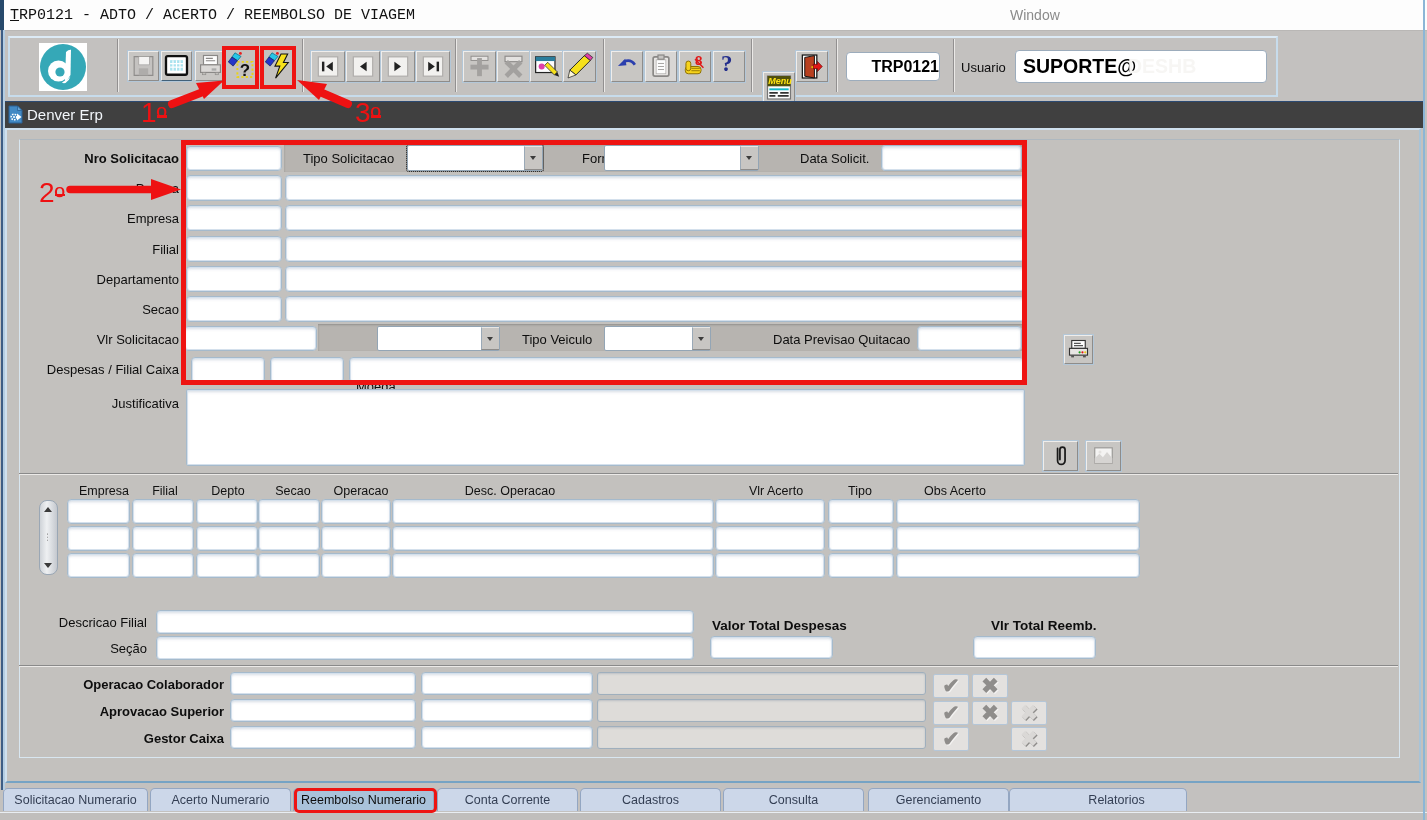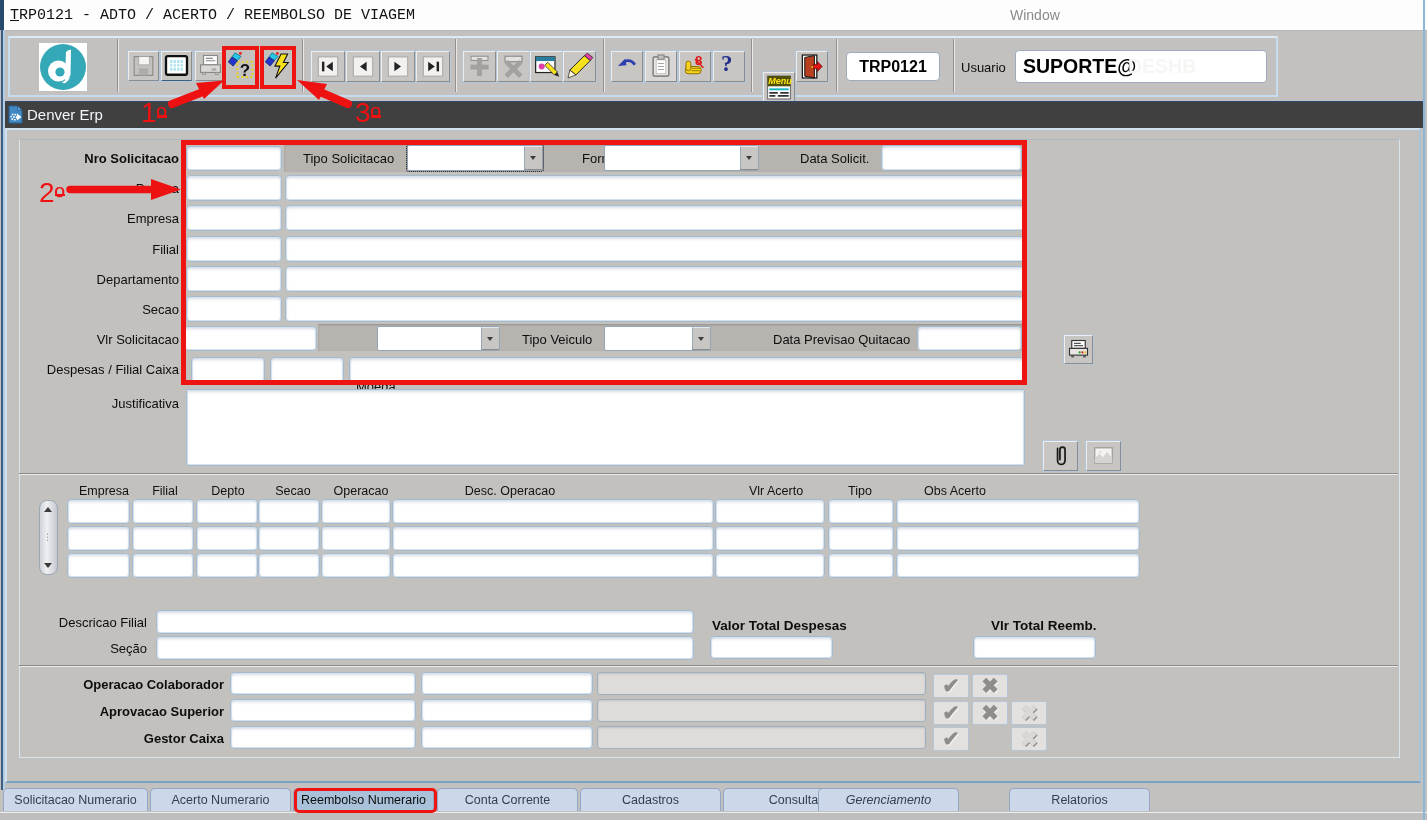--- a/index.html
+++ b/index.html
@@ -180,21 +180,21 @@
   <path d="M4 16.5 h7 M13 16.5 h7 M4 19 h5 M11 19 h9" stroke="#333" stroke-width="1.4"></path>
  </svg></div>
 <div class="btn" style="left:796px;top:51px;width:30px;height:29px;">
  <svg width="30" height="29" viewBox="0 0 24 24">
   <rect x="4" y="2.5" width="12" height="19" fill="#fdfdfd" stroke="#111"></rect>
   <polygon points="6,4.5 14,3 14,21.5 6,20" fill="#b84020" stroke="#111" stroke-width=".8"></polygon>
   <circle cx="12.5" cy="12.5" r="1" fill="#ffd700"></circle>
   <polygon points="13,10.2 16.5,10.2 16.5,7.8 20.5,12 16.5,16.2 16.5,13.8 13,13.8" fill="#e01818" stroke="#5a0000" stroke-width=".5"></polygon>
  </svg></div>
 
-<div class="abs" style="left:846px;top:52px;width:92px;height:27px;background:#fff;border:1px solid #9cacbc;border-radius:4px;text-align:center;font-weight:bold;font-size:16px;line-height:27px;color:#000;">TRP0121</div>
+<div class="abs" style="left:846px;top:52px;width:92px;height:27px;background:#fff;border:1px solid #9cacbc;border-radius:4px;text-align:right;font-weight:bold;font-size:16px;line-height:27px;color:#000;">TRP0121</div>
 <div class="lbl" style="left:961px;top:60px;">Usuario</div>
 <div class="abs" style="left:1015px;top:50px;width:250px;height:31px;background:#fff;border:1px solid #9cacbc;border-radius:4px;">
   <span style="position:absolute;left:7px;top:4px;font-weight:bold;font-size:19.5px;color:#000;">SUPORTE@</span>
   <span style="position:absolute;left:112px;top:4px;font-weight:bold;font-size:19.5px;color:#f7f6f4;">DESHB</span>
 </div>
 
 <div class="abs" style="left:4px;top:101px;width:1419px;height:2px;background:#2c4a72;"></div>
 <div class="abs" style="left:4px;top:102px;width:1419px;height:26px;background:#404040;">
   <svg style="position:absolute;left:4px;top:3px;" width="17" height="19" viewBox="0 0 17 19">
     <path d="M1 1 L9.5 1 L14 5.5 L14 18 L1 18 Z" fill="#4289c4" stroke="#2a6194" stroke-width="1"></path>
@@ -360,22 +360,22 @@
 <div class="chk chk2" style="left:1011px;top:701px;">✖</div>
 <div class="chk" style="left:933px;top:727px;">✔</div>
 <div class="chk chk2" style="left:1011px;top:727px;">✖</div>
 
 <div class="tab" style="left:3px;width:143px;">Solicitacao Numerario</div>
 <div class="tab" style="left:150px;width:139px;">Acerto Numerario</div>
 <div class="tab" style="left:293px;width:139px;background:#a9c2da;color:#0c0c0c;">Reembolso Numerario</div>
 <div class="tab" style="left:437px;width:139px;">Conta Corrente</div>
 <div class="tab" style="left:580px;width:139px;">Cadastros</div>
 <div class="tab" style="left:723px;width:139px;">Consulta</div>
-<div class="tab" style="left:818px;width:139px;font-style:italic;">Gerenciamento</div>
-<div class="tab" style="left:1009px;width:139px;">Relatorios</div>
+<div class="tab" style="left:868px;width:139px;">Gerenciamento</div>
+<div class="tab" style="left:1009px;width:139px;padding-left:37px;">Relatorios</div>
 <div class="abs" style="left:0;top:812px;width:1427px;height:8px;background:#c0bebc;border-top:1px solid #e8edf2;"></div>
 <div class="abs" style="left:1423px;top:0;width:2px;height:820px;background:#8cb6d6;"></div>
 <div class="abs" style="left:1px;top:30px;width:2px;height:760px;background:#3d5d85;"></div>
 <div class="abs" style="left:3px;top:30px;width:2px;height:760px;background:#b4cde2;"></div>
 
 <div class="red" style="left:181px;top:140px;width:836px;height:235px;"></div>
 <div class="red" style="left:222px;top:46px;width:29px;height:35px;border-width:4px;"></div>
 <div class="red" style="left:260px;top:46px;width:28px;height:35px;border-width:4px;"></div>
 <div class="red" style="left:294px;top:788px;width:137px;height:19px;border-width:3px;border-radius:5px;"></div>
 <div class="rtxt" style="left:141px;top:99px;">1<span class="ord">º</span></div>

